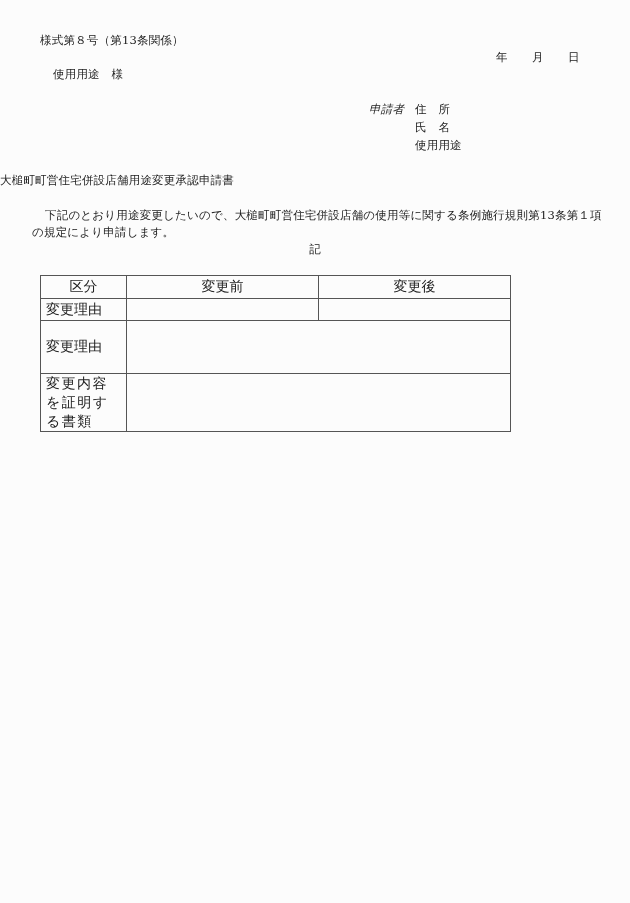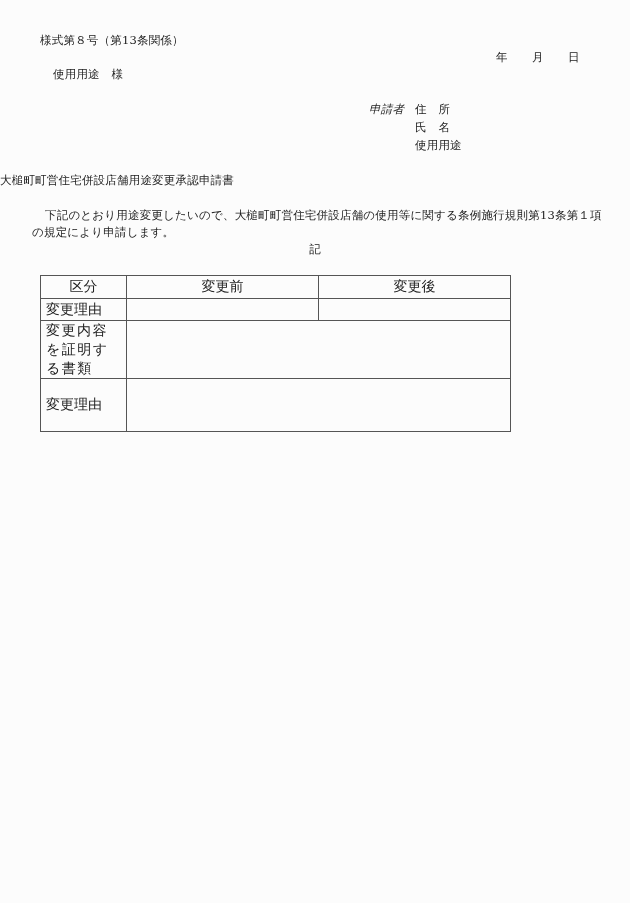--- a/index.html
+++ b/index.html
@@ -72,21 +72,21 @@
     <td class="c1 center">区分</td>
     <td class="c2 center">変更前</td>
     <td class="c3 center">変更後</td>
   </tr>
   <tr class="r-small">
     <td class="c1">変更理由</td>
     <td class="c2"></td>
     <td class="c3"></td>
   </tr>
   <tr class="r-big">
-    <td class="c1 multiline">変更内容を証明する書類</td>
+    <td class="c1">変更理由</td>
     <td colspan="2"></td>
   </tr>
   <tr class="r-big">
-    <td class="c1">変更理由</td>
+    <td class="c1 multiline">変更内容を証明する書類</td>
     <td colspan="2"></td>
   </tr>
 </tbody>
   </table>
 
 </body></html>

